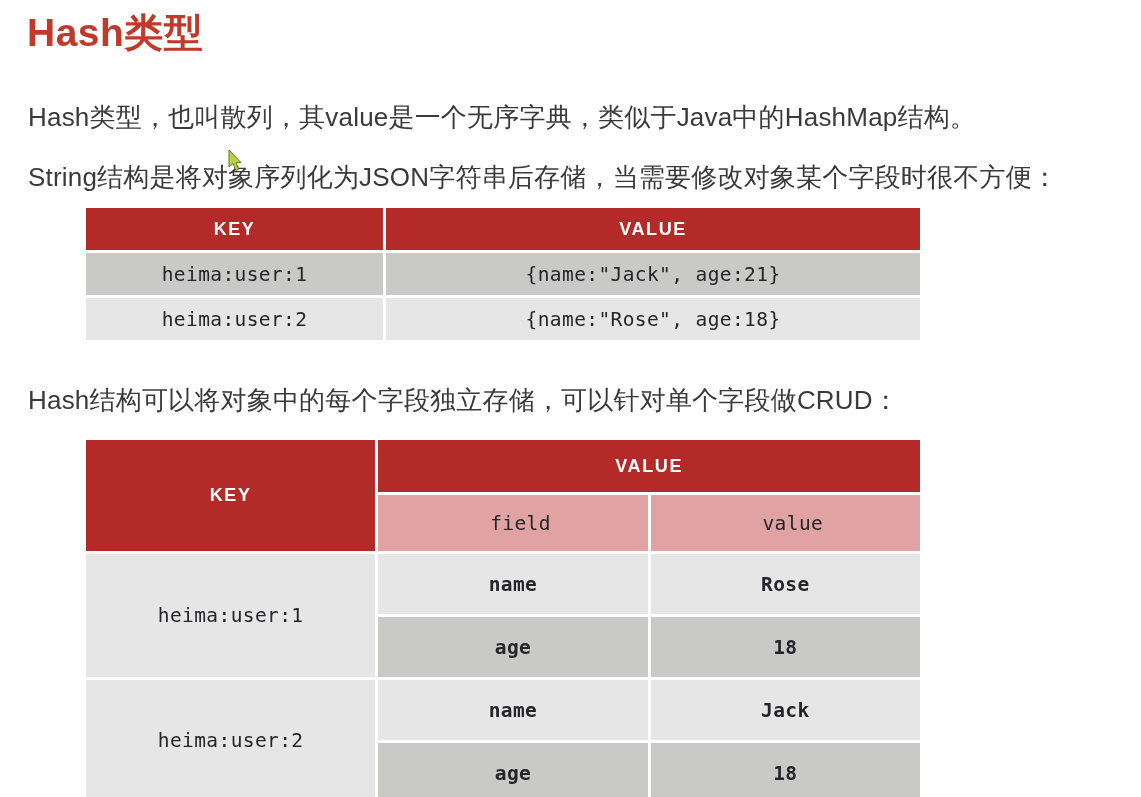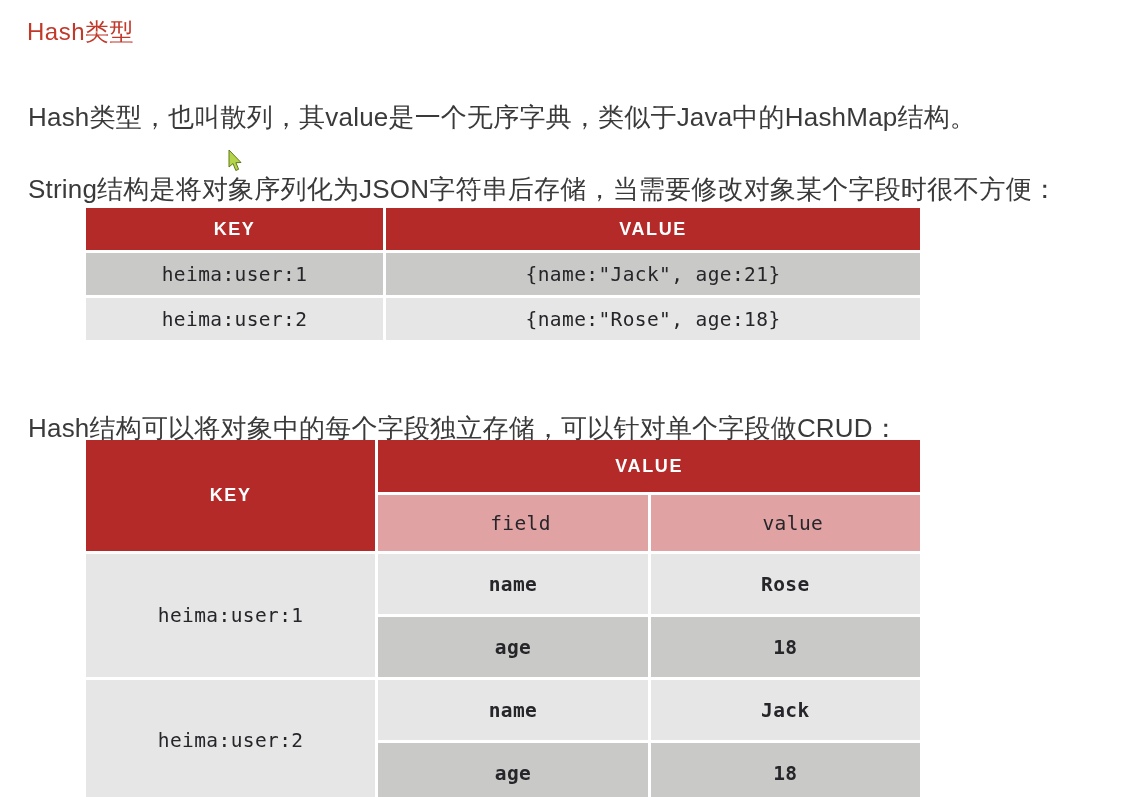--- a/index.html
+++ b/index.html
@@ -13,41 +13,41 @@
     position: relative;
     overflow: hidden;
     font-family: "Liberation Sans", sans-serif;
     color: #3f3f3f;
   }
 
   
   .slide-title {
     position: absolute;
     left: 27px;
-    top: 16px;
-    font-size: 24px;
-    font-weight: 400;
+    top: 6px;
+    font-size: 39px;
+    font-weight: 700;
     color: #c0392b;
     letter-spacing: 0.5px;
     white-space: nowrap;
   }
 
   
   .para {
     position: absolute;
     left: 28px;
     font-size: 26px;
     font-weight: 400;
     color: #3a3a3a;
     letter-spacing: 0.2px;
     white-space: nowrap;
   }
   .para-1 { top: 100px; }
-  .para-2 { top: 172px; text-align: center; }
-  .para-3 { top: 411px; }
+  .para-2 { top: 160px; text-align: center; }
+  .para-3 { top: 383px; }
 
   
   .tbl {
     position: absolute;
     left: 86px;
     width: 834px;
     border-collapse: separate;
     border-spacing: 0;
   }
   .tbl .hdr {

